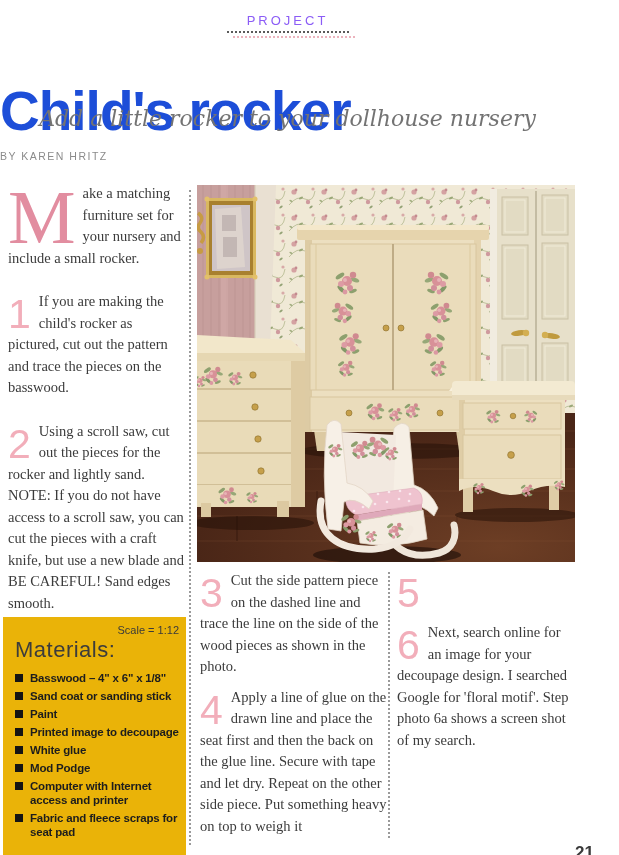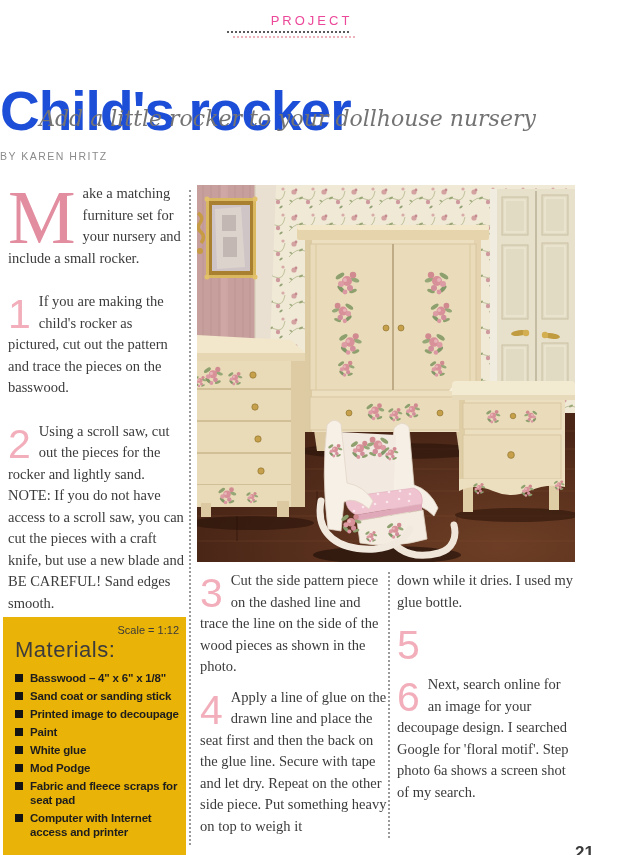--- a/index.html
+++ b/index.html
@@ -1,20 +1,20 @@
 <!DOCTYPE html>
 <html><head>
 <meta charset="utf-8">
 <style>
   html,body{margin:0;padding:0;}
   body{width:619px;height:855px;position:relative;background:#ffffff;overflow:hidden;
        font-family:"Liberation Serif",serif;}
   .abs{position:absolute;}
   .kicker{position:absolute;left:0;top:13px;width:575px;text-align:center;
-          font-family:"Liberation Sans",sans-serif;font-size:13px;letter-spacing:3px;color:#ec4899;padding-left:24px;}
+          font-family:"Liberation Sans",sans-serif;font-size:13px;letter-spacing:3px;color:#8b5cf6;}
   .rule-gray{position:absolute;left:227px;top:31px;width:122px;border-top:2px dotted #5a5a5a;}
   .rule-pink{position:absolute;left:233px;top:36px;width:122px;border-top:2px dotted #ecb3bd;}
   .title{position:absolute;left:0;top:42px;width:575px;text-align:left;
          font-family:"Liberation Sans",sans-serif;font-weight:bold;font-size:55px;
          letter-spacing:-1px;color:#1d4ed8;}
   .subtitle{position:absolute;left:0;top:106px;width:575px;text-align:center;
             font-family:"DejaVu Serif",serif;font-style:italic;font-size:22px;color:#737373;}
   .byline{position:absolute;left:0;top:150px;width:575px;text-align:left;
           font-family:"Liberation Sans",sans-serif;font-size:10.5px;letter-spacing:1.5px;color:#8b8b8b;}
 
@@ -72,26 +72,26 @@
   <p class="step"><span class="step-num">1</span><span>If you are making the child's rocker as pictured, cut out the pattern and trace the pieces on the basswood.</span></p>
   <p class="step"><span class="step-num">2</span><span>Using a scroll saw, cut out the pieces for the rocker and lightly sand. NOTE: If you do not have access to a scroll saw, you can cut the pieces with a craft knife, but use a new blade and BE CAREFUL! Sand edges smooth.</span></p>
 </div>
 
 <div class="abs materials">
   <div class="scale-note">Scale = 1:12</div>
   <h2 class="mat-heading">Materials:</h2>
   <ul class="mat-list">
     <li><span class="bullet"></span><span>Basswood – 4" x 6" x 1/8"</span></li>
     <li><span class="bullet"></span><span>Sand coat or sanding stick</span></li>
+    <li><span class="bullet"></span><span>Paint</span></li>
     <li><span class="bullet"></span><span>Printed image to decoupage</span></li>
-    <li><span class="bullet"></span><span>Paint</span></li>
     <li><span class="bullet"></span><span>White glue</span></li>
     <li><span class="bullet"></span><span>Mod Podge</span></li>
+    <li><span class="bullet"></span><span>Computer with Internet access and printer</span></li>
     <li><span class="bullet"></span><span>Fabric and fleece scraps for seat pad</span></li>
-    <li><span class="bullet"></span><span>Computer with Internet access and printer</span></li>
   </ul>
 </div>
 
 <div class="abs photo">
 <svg width="378" height="377" viewBox="0 0 378 377" xmlns="http://www.w3.org/2000/svg">
   <defs>
     <pattern id="wp" width="30" height="26" patternUnits="userSpaceOnUse">
       <rect width="30" height="26" fill="#f0e9d6"></rect>
       <path d="M2,20 Q10,10 18,14 T28,6" stroke="#b3b78d" stroke-width="0.8" fill="none"></path>
       <circle cx="7" cy="7" r="2.6" fill="#d5a2a2"></circle>
@@ -286,18 +286,17 @@
   </g>
 </svg>
 </div>
 
 <div class="abs col col-mid">
   <p class="step"><span class="step-num">3</span><span>Cut the side pattern piece on the dashed line and trace the line on the side of the wood pieces as shown in the photo.</span></p>
   <p class="step"><span class="step-num">4</span><span>Apply a line of glue on the drawn line and place the seat first and then the back on the glue line. Secure with tape and let dry. Repeat on the other side piece. Put something heavy on top to weigh it</span></p>
 </div>
 
 <div class="abs col col-right">
-  <p class="cont">down while it dries. I used my glue bottle.</p>
   <p class="step"><span class="step-num">5</span></p>
   <p class="step"><span class="step-num">6</span><span>Next, search online for an image for your decoupage design. I searched Google for 'floral motif'.  Step photo 6a shows a screen shot of my search.</span></p>
 </div>
 
 <div class="abs page-num">21</div>
 
 </body></html>

